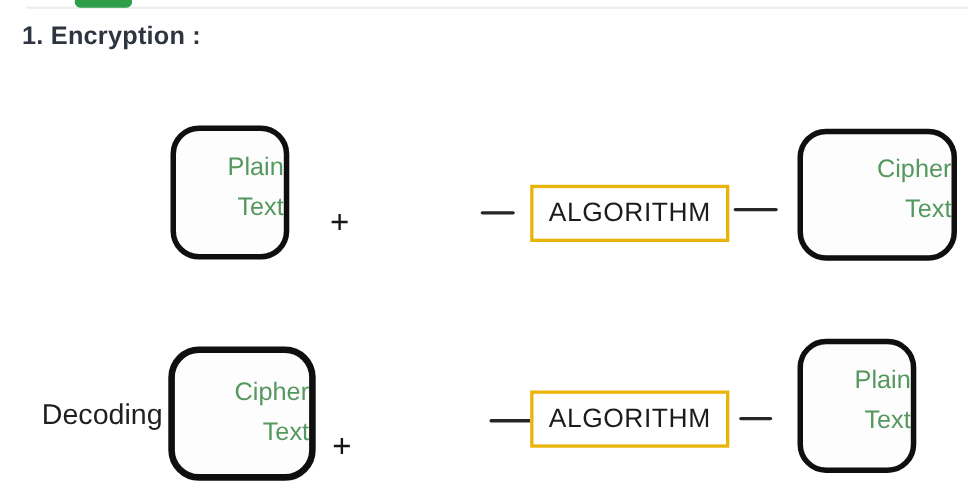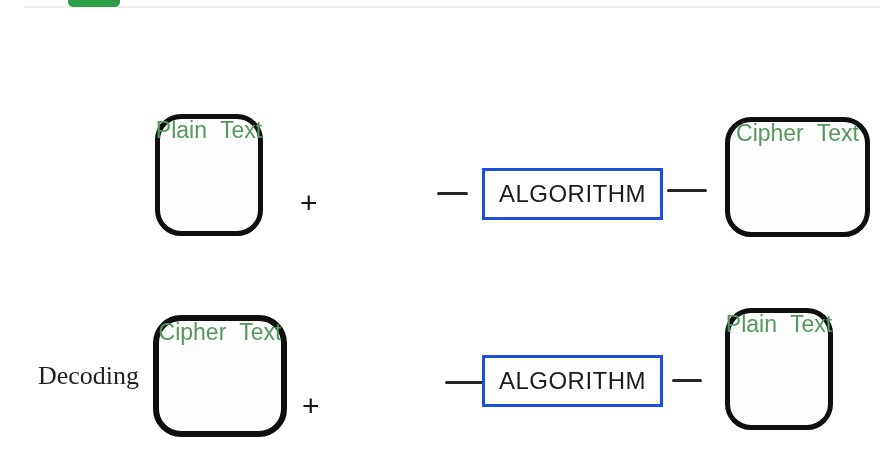--- a/index.html
+++ b/index.html
@@ -37,32 +37,32 @@
     white-space: pre;
   }
 
   
   .flow-label {
     position: absolute;
     font-size: 26px;
     color: #1f1f1f;
   }
   .label-encoding { left: 41px; top: 155px; }
-  .label-decoding { left: 38px; top: 361px; font-family: Liberation Serif, serif; }
+  .label-decoding { left: 38px; top: 361px; }
 
   
   .rbox {
     position: absolute;
     box-sizing: border-box;
     border: 5px solid #0f0f0f;
     border-radius: 26px;
     background: #fdfdfd;
     display: flex;
-    flex-direction: row;
-    align-items: flex-start;
+    flex-direction: column;
+    align-items: flex-end;
     justify-content: center;
     gap: 13px;
     padding-bottom: 12px;
     font-size: 23px;
     color: #55985e;
     line-height: 1;
   }
   .box-plain-1  { left: 155px; top: 114px; width: 108px; height: 122px; }
   .box-cipher-1 { left: 725px; top: 117px; width: 145px; height: 120px; }
   .box-cipher-2 { left: 153px; top: 315px; width: 134px; height: 122px; border-width: 6px; border-radius: 28px; padding-bottom: 4px; }
@@ -77,21 +77,21 @@
     line-height: 1;
   }
   .plus-1 { left: 300px; top: 188px; }
   .plus-2 { left: 302px; top: 391px; }
 
   
   .algo-box {
     position: absolute;
     box-sizing: border-box;
     width: 181px; height: 52px;
-    border: 3px solid #1d4ed8;
+    border: 3px solid #eab308;
     background: #ffffff;
     display: flex;
     align-items: center;
     justify-content: center;
     font-size: 24px;
     color: #1c1c1c;
     letter-spacing: 0.5px;
   }
   .algo-1 { left: 482px; top: 168px; }
   .algo-2 { left: 482px; top: 355px; }
@@ -109,20 +109,21 @@
   .dash-2b { left: 672px; top: 379px; width: 30px; }
 </style>
 </head>
 <body>
 
 <div class="page">
 
   <div class="top-divider"></div>
   <div class="tab-indicator"></div>
 
+  <div class="heading">1. Encryption :</div>
 
 
   <div class="rbox box-plain-1">
     <span>Plain</span>
     <span>Text</span>
   </div>
 
   <div class="plus plus-1">+</div>
 
   <div class="dash dash-1a"></div>

